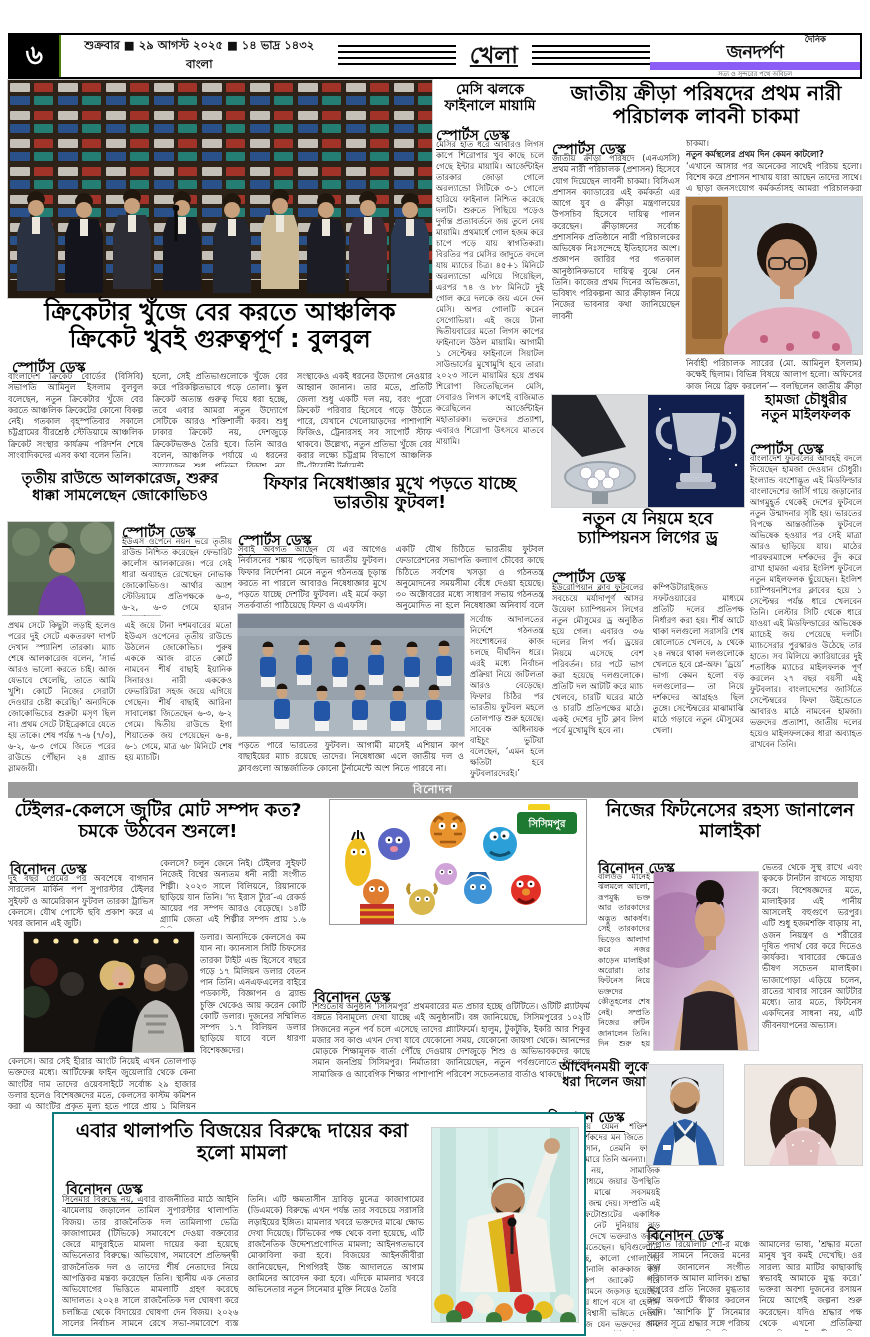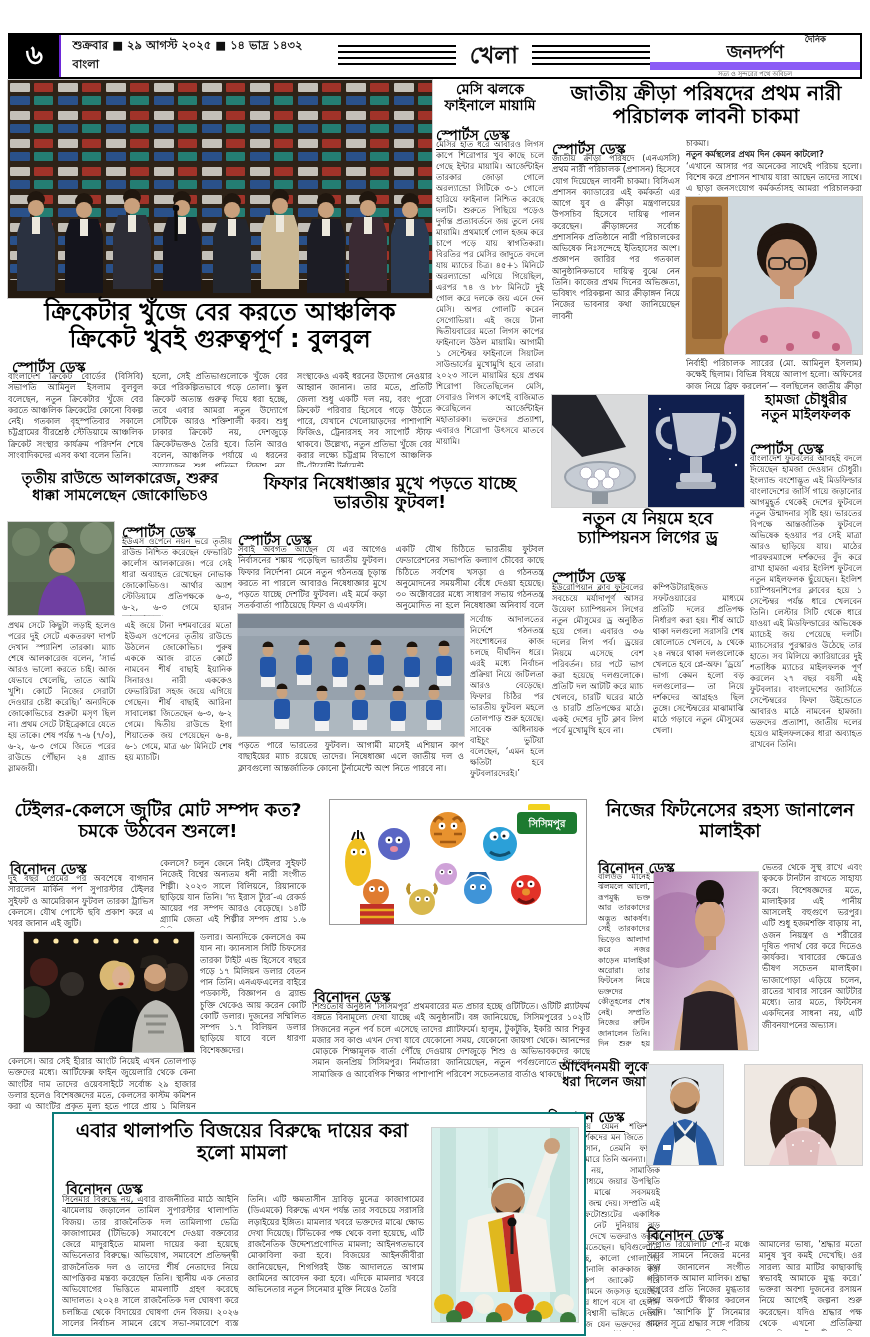--- a/index.html
+++ b/index.html
@@ -12,42 +12,42 @@
   .body{font-size:8.4px;line-height:1.34;text-align:justify;color:#151515;overflow:hidden;height:100%;}
   .cols{display:flex;gap:9px;}
   .col{flex:1;overflow:hidden;}
   .photo{overflow:hidden;outline:1px solid rgba(0,0,0,.18);background:#ddd;}
   .photo svg{display:block;width:100%;height:100%;}
   
   #hdr{display:flex;align-items:stretch;border:2px solid #000;background:#fff;}
   #hdr .cell{display:flex;align-items:center;}
   .pageno{width:50px;background:#000;color:#fff;font-size:27px;font-weight:800;
           display:flex;align-items:center;justify-content:center;}
-  .dateline{font-size:11.5px;font-weight:700;padding:0 12px;border-left:2px solid #6d28d9;}
+  .dateline{font-size:11.5px;font-weight:700;padding:0 12px;border-left:2px solid #4d7c0f;text-align:center;}
   .rules{width:118px;height:22px;align-self:center;
          background:repeating-linear-gradient(#000 0 2px,transparent 2px 6px);}
   .seclab{font-size:23px;font-weight:800;padding:0 14px;}
   .masthead{width:216px;text-align:center;align-self:center;line-height:1;}
   .masthead .sm{font-size:8.5px;font-weight:700;display:block;text-align:right;padding-right:34px;}
   .masthead .big{font-size:18px;font-weight:700;letter-spacing:-.5px;display:block;border-bottom:8px solid #8b5cf6;padding-bottom:1px;}
   .masthead .tag{font-size:6.5px;color:#444;display:block;margin-top:1px;}
   .divider{background:#9b9b9b;color:#fff;font-weight:700;font-size:11px;text-align:center;
            line-height:16px;letter-spacing:1px;}
   .qbold{font-weight:700;}
   .tealbox{border:2.5px solid #0c7b79;background:#fff;margin-left:42px;}
 </style>
 </head>
 <body>
 
 <div id="page">
 
   <div id="hdr" class="abs" style="left:8px;top:33px;width:850px;height:42px;">
     <div class="pageno">৬</div>
     <div class="cell dateline">শুক্রবার ■ ২৯ আগস্ট ২০২৫ ■ ১৪ ভাদ্র ১৪৩২ বাংলা</div>
-    <div class="cell" style="flex:1;justify-content:space-between;">
+    <div class="cell" style="flex:1;justify-content:space-between;text-decoration:underline;">
       <div class="rules"></div>
       <div class="seclab">খেলা</div>
       <div class="rules"></div>
     </div>
     <div class="masthead">
       <span class="sm">দৈনিক</span>
       <span class="big">জনদর্পণ</span>
       <span class="tag">সত্য ও সুন্দরের পথে অবিচল</span>
     </div>
   </div>
@@ -248,20 +248,21 @@
   </div>
 
   <div class="abs headline" style="left:750px;top:392px;width:112px;height:44px;font-size:13.5px;">হামজা চৌধুরীর নতুন মাইলফলক</div>
   <div class="abs" style="left:750px;top:438px;">
     <span class="byline">স্পোর্টস ডেস্ক</span>
   </div>
   <div class="abs" style="left:750px;top:453px;width:112px;height:325px;">
     <div class="body" style="font-size:8.2px;">বাংলাদেশ ফুটবলের আবহই বদলে দিয়েছেন হামজা দেওয়ান চৌধুরী। ইংল্যান্ড বংশোদ্ভূত এই মিডফিল্ডার বাংলাদেশের জার্সি গায়ে জড়ানোর আগমুহূর্ত থেকেই দেশের ফুটবলে নতুন উন্মাদনার সৃষ্টি হয়। ভারতের বিপক্ষে আন্তর্জাতিক ফুটবলে অভিষেক হওয়ার পর সেই মাত্রা আরও ছাড়িয়ে যায়। মাঠের পারফরম্যান্সে দর্শকদের বুঁদ করে রাখা হামজা এবার ইংলিশ ফুটবলে নতুন মাইলফলক ছুঁয়েছেন। ইংলিশ চ্যাম্পিয়নশিপের ক্লাবের হয়ে ১ সেপ্টেম্বর পর্যন্ত ধারে খেলবেন তিনি। লেস্টার সিটি থেকে ধারে যাওয়া এই মিডফিল্ডারের অভিষেক ম্যাচেই জয় পেয়েছে দলটি। ম্যাচসেরার পুরস্কারও উঠেছে তার হাতে। সব মিলিয়ে ক্যারিয়ারের দুই শতাধিক ম্যাচের মাইলফলক পূর্ণ করলেন ২৭ বছর বয়সী এই ফুটবলার। বাংলাদেশের জার্সিতে সেপ্টেম্বরের ফিফা উইন্ডোতে আবারও মাঠে নামবেন হামজা। ভক্তদের প্রত্যাশা, জাতীয় দলের হয়েও মাইলফলকের ধারা অব্যাহত রাখবেন তিনি।</div>
   </div>
 
+  <div class="abs divider" style="left:8px;top:782px;width:850px;height:16px;">বিনোদন</div>
 
   <div class="abs headline" style="left:8px;top:800px;width:300px;height:58px;font-size:18px;">টেইলর-কেলসে জুটির মোট সম্পদ কত? চমকে উঠবেন শুনলে!</div>
   <div class="abs" style="left:10px;top:858px;">
     <span class="byline">বিনোদন ডেস্ক</span>
   </div>
   <div class="abs" style="left:8px;top:873px;width:146px;height:55px;">
     <div class="body">দুই বছর প্রেমের পর অবশেষে বাগদান সারলেন মার্কিন পপ সুপারস্টার টেইলর সুইফট ও আমেরিকান ফুটবল তারকা ট্রাভিস কেলসে। যৌথ পোস্টে ছবি প্রকাশ করে এ খবর জানান এই জুটি।</div>
   </div>
   <div class="abs" style="left:160px;top:858px;width:146px;height:70px;">
     <div class="body">কেলসে? চলুন জেনে নিই। টেইলর সুইফট নিজেই বিশ্বের অন্যতম ধনী নারী সংগীত শিল্পী। ২০২৩ সালে বিলিয়নে, রিয়ানাকে ছাড়িয়ে যান তিনি। ‘দ্য ইরাস ট্যুর’-এ রেকর্ড আয়ের পর সম্পদ আরও বেড়েছে। ১৪টি গ্র্যামি জেতা এই শিল্পীর সম্পদ প্রায় ১.৬ বিলিয়ন ডলার।</div>

